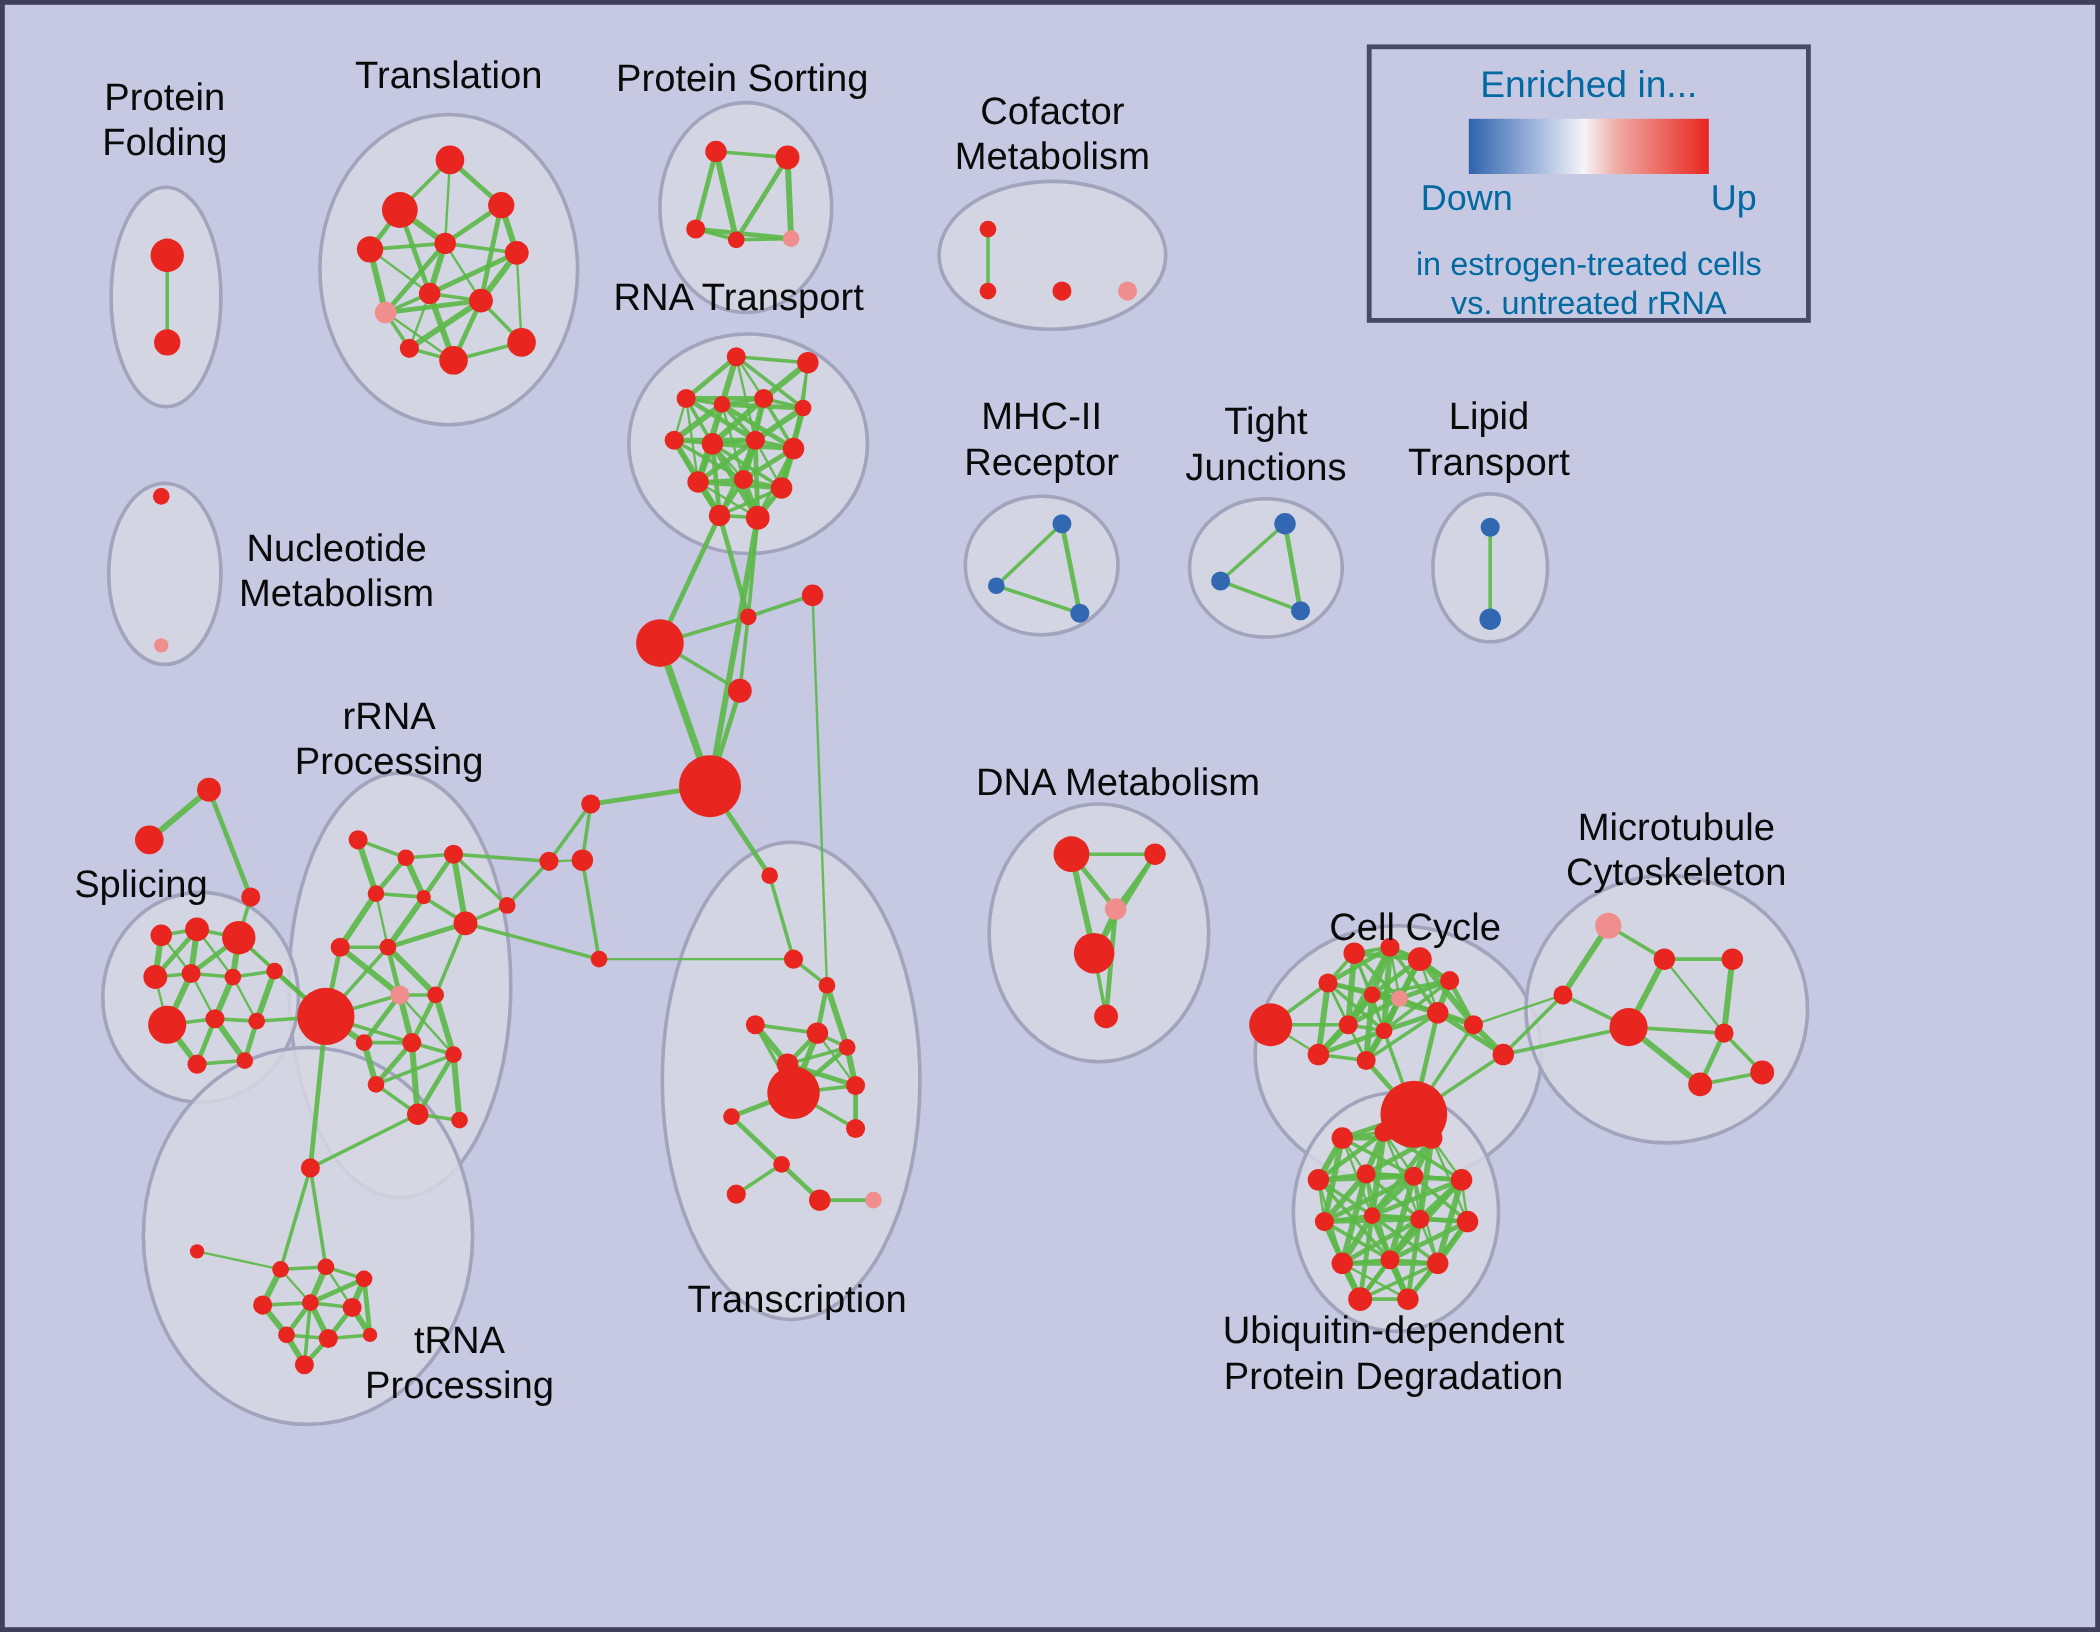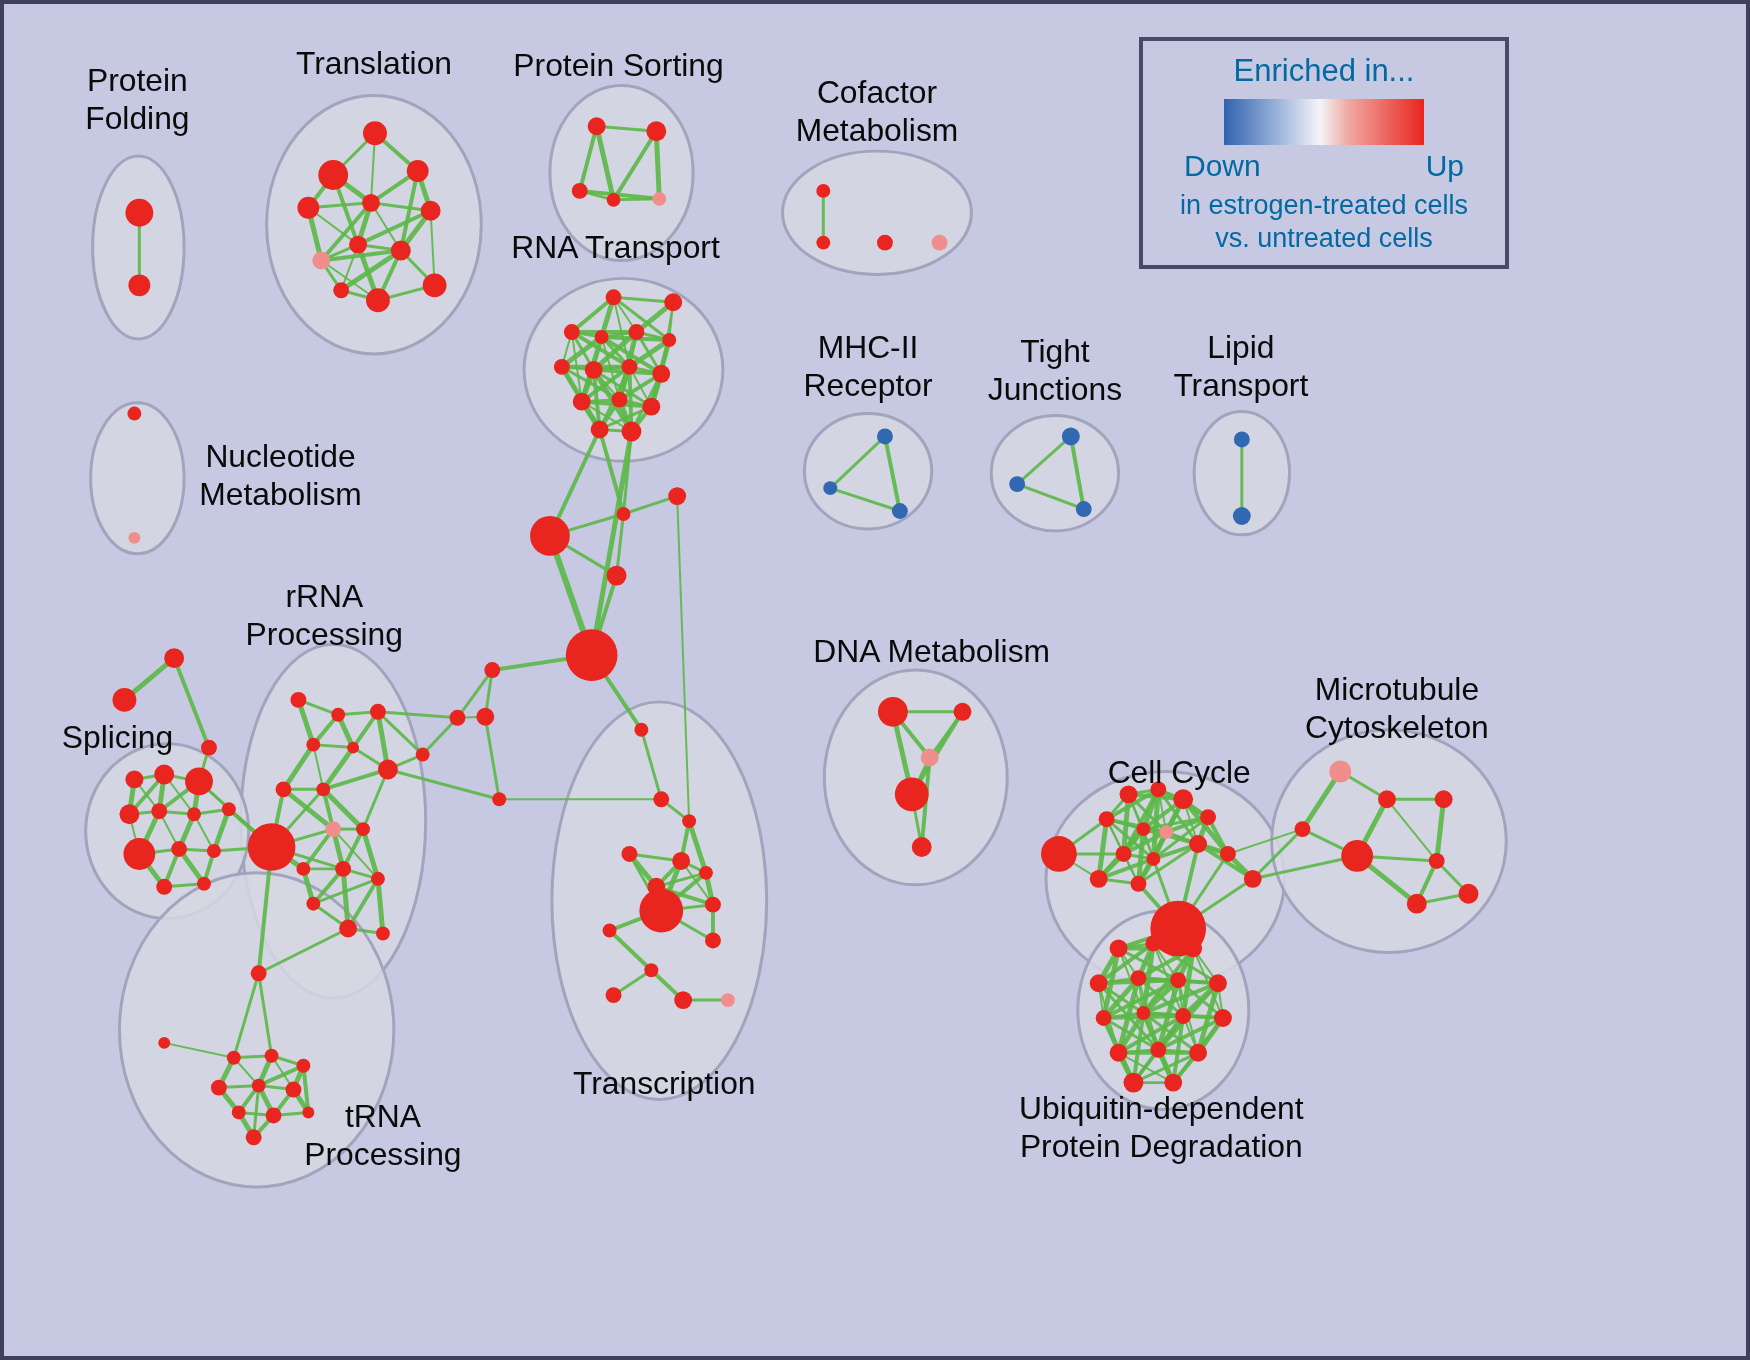--- a/index.html
+++ b/index.html
@@ -40,21 +40,21 @@
     margin:4px auto 0 auto;
     display:flex;
     justify-content:space-between;
     font-size:30px;
     align-items:center;
   }
   .legend-caption{
     font-size:27px;
     line-height:33px;
   }
-  .legend-caption.first{margin-top:6px;}
+  .legend-caption.first{margin-top:21px;}
 </style>
 </head>
 <body>
 
 <div class="figure">
 
   <svg class="net" id="net" viewBox="0 0 1750 1360">
       <g>
         <ellipse cx="134" cy="245" rx="46" ry="92" fill="#d6d7e2" fill-opacity="0.85" stroke="#a2a3bd" stroke-width="3"></ellipse>
         <ellipse cx="371" cy="222" rx="108" ry="130" fill="#d6d7e2" fill-opacity="0.85" stroke="#a2a3bd" stroke-width="3"></ellipse>
@@ -690,16 +690,16 @@
     </svg>
 
   <div class="legend">
     <div class="legend-title">Enriched in...</div>
     <div class="legend-bar" id="legend-bar" style="background: linear-gradient(90deg, rgb(47, 99, 174) 0%, rgb(169, 189, 224) 30%, rgb(245, 244, 248) 48%, rgb(239, 170, 162) 62%, rgb(232, 37, 31) 100%);"></div>
     <div class="legend-row">
       <span>Down</span>
       <span>Up</span>
     </div>
     <div class="legend-caption first">in estrogen-treated cells</div>
-    <div class="legend-caption">vs. untreated cells</div>
+    <div class="legend-caption">vs. untreated rRNA</div>
   </div>
 
 </div>
 
 </body></html>

